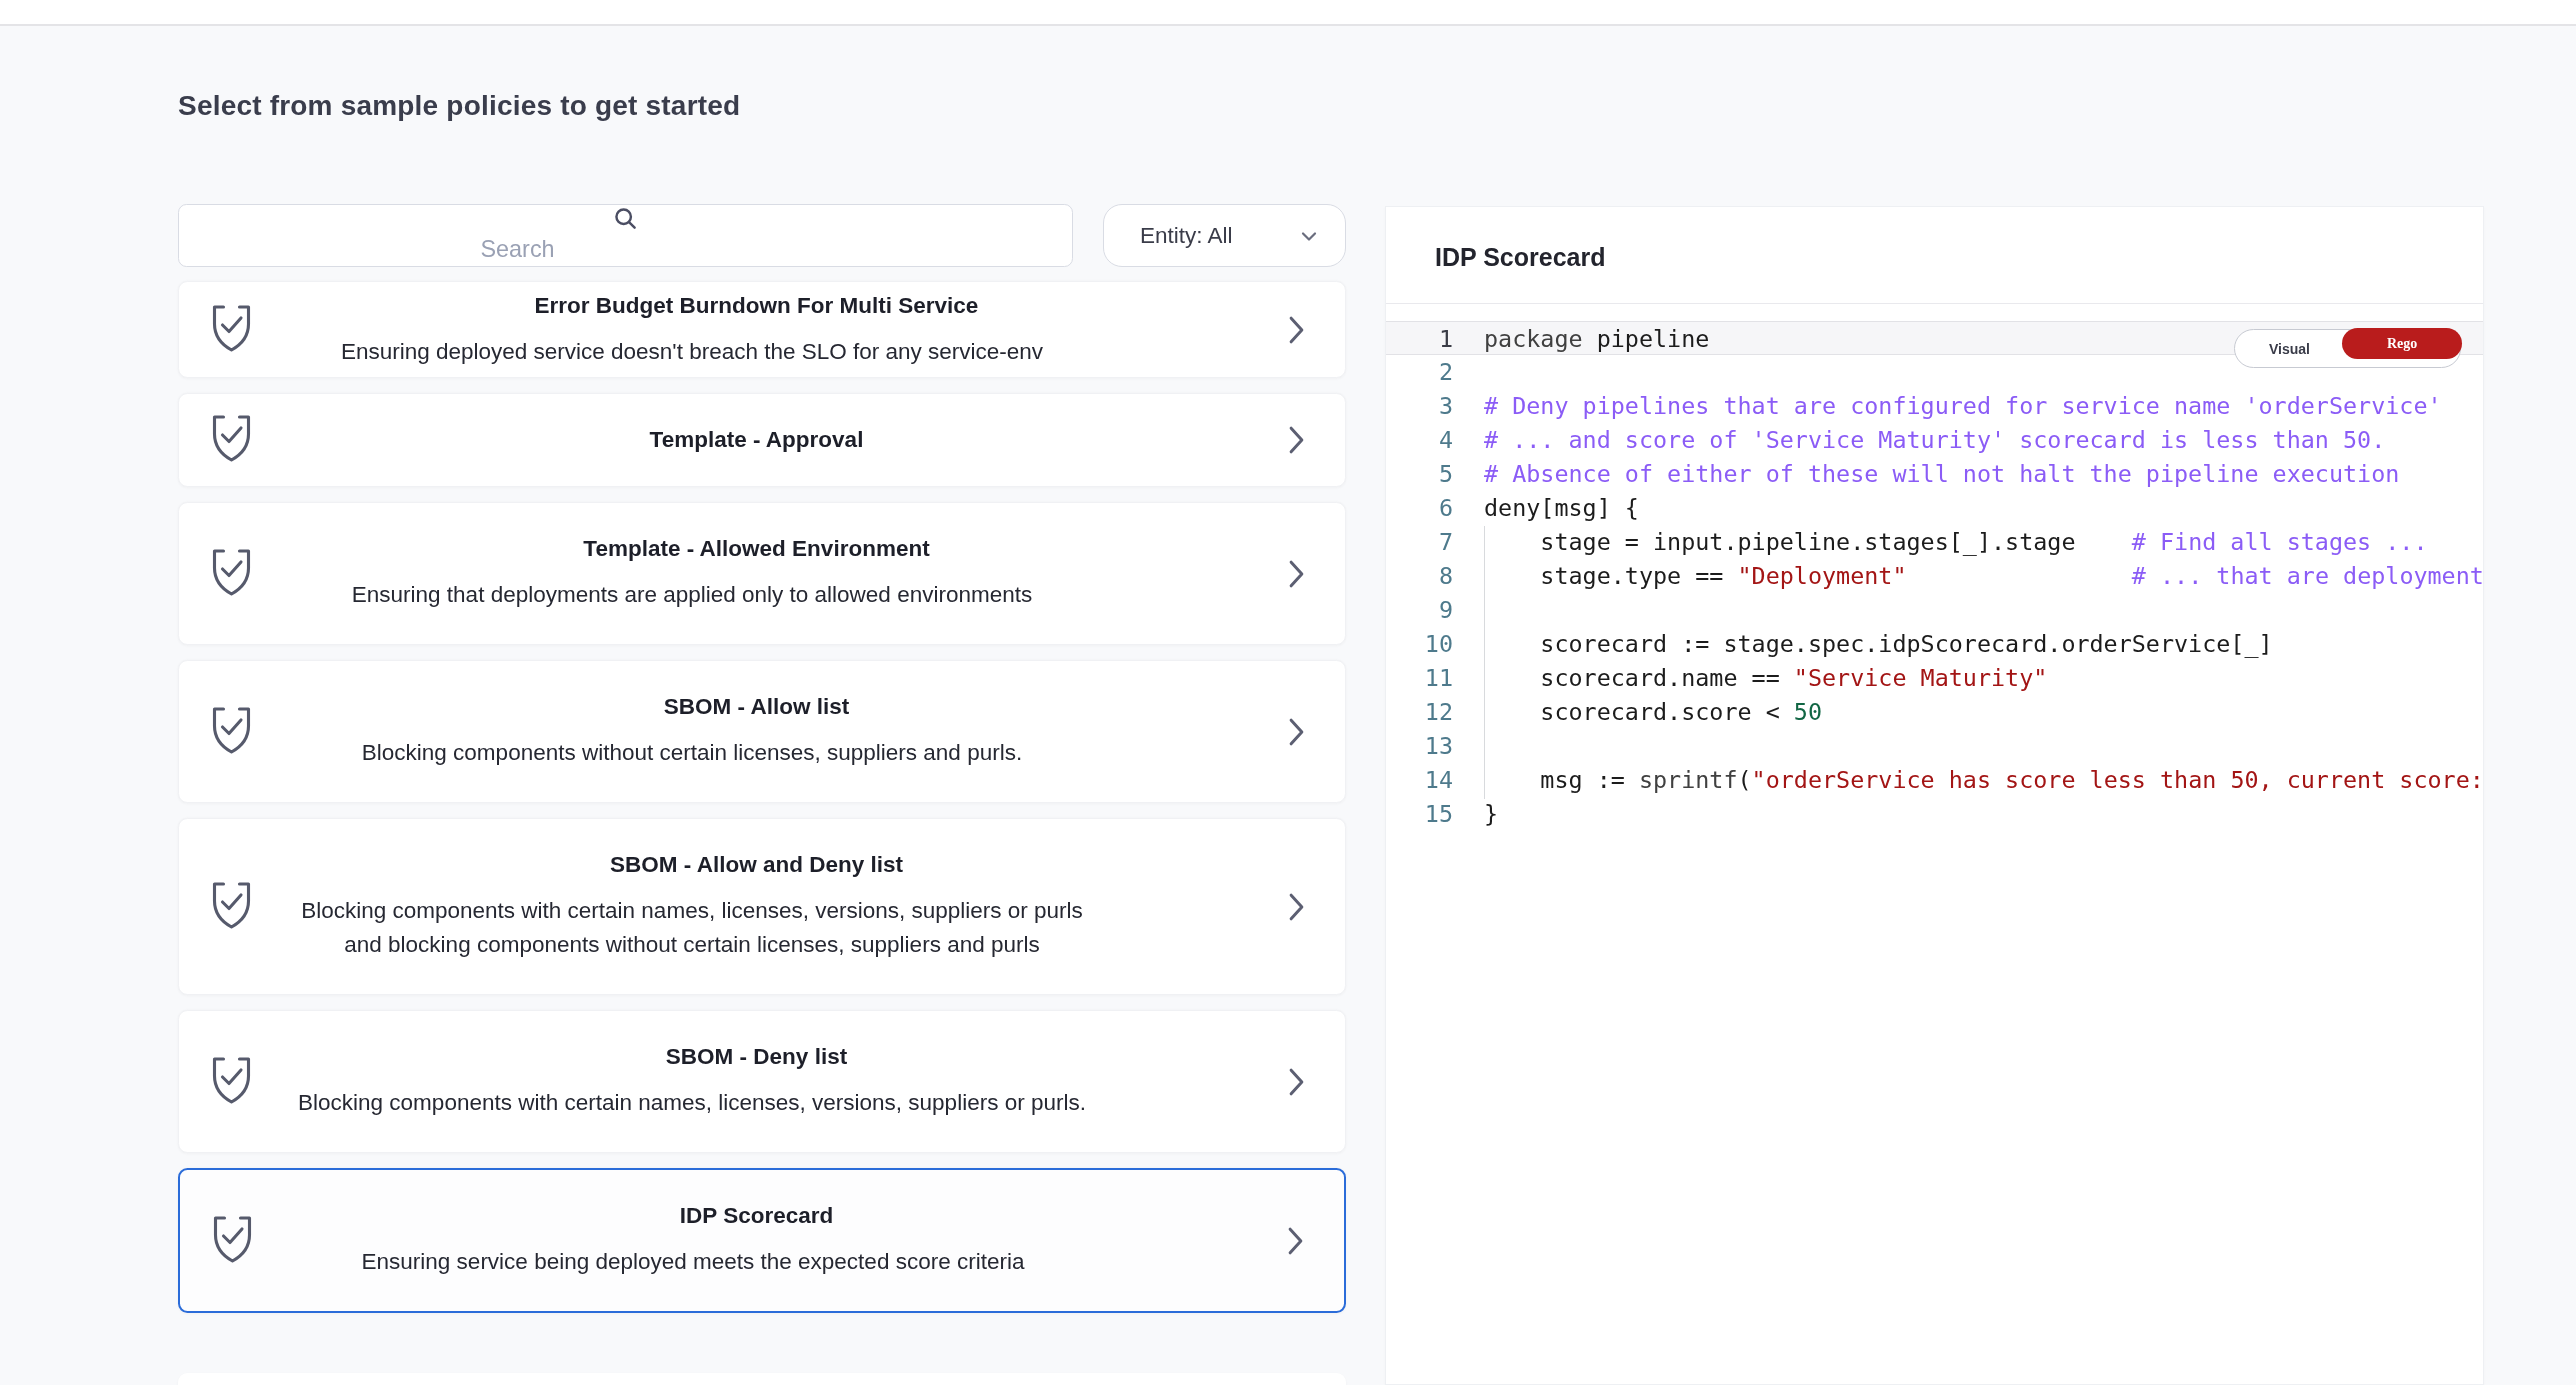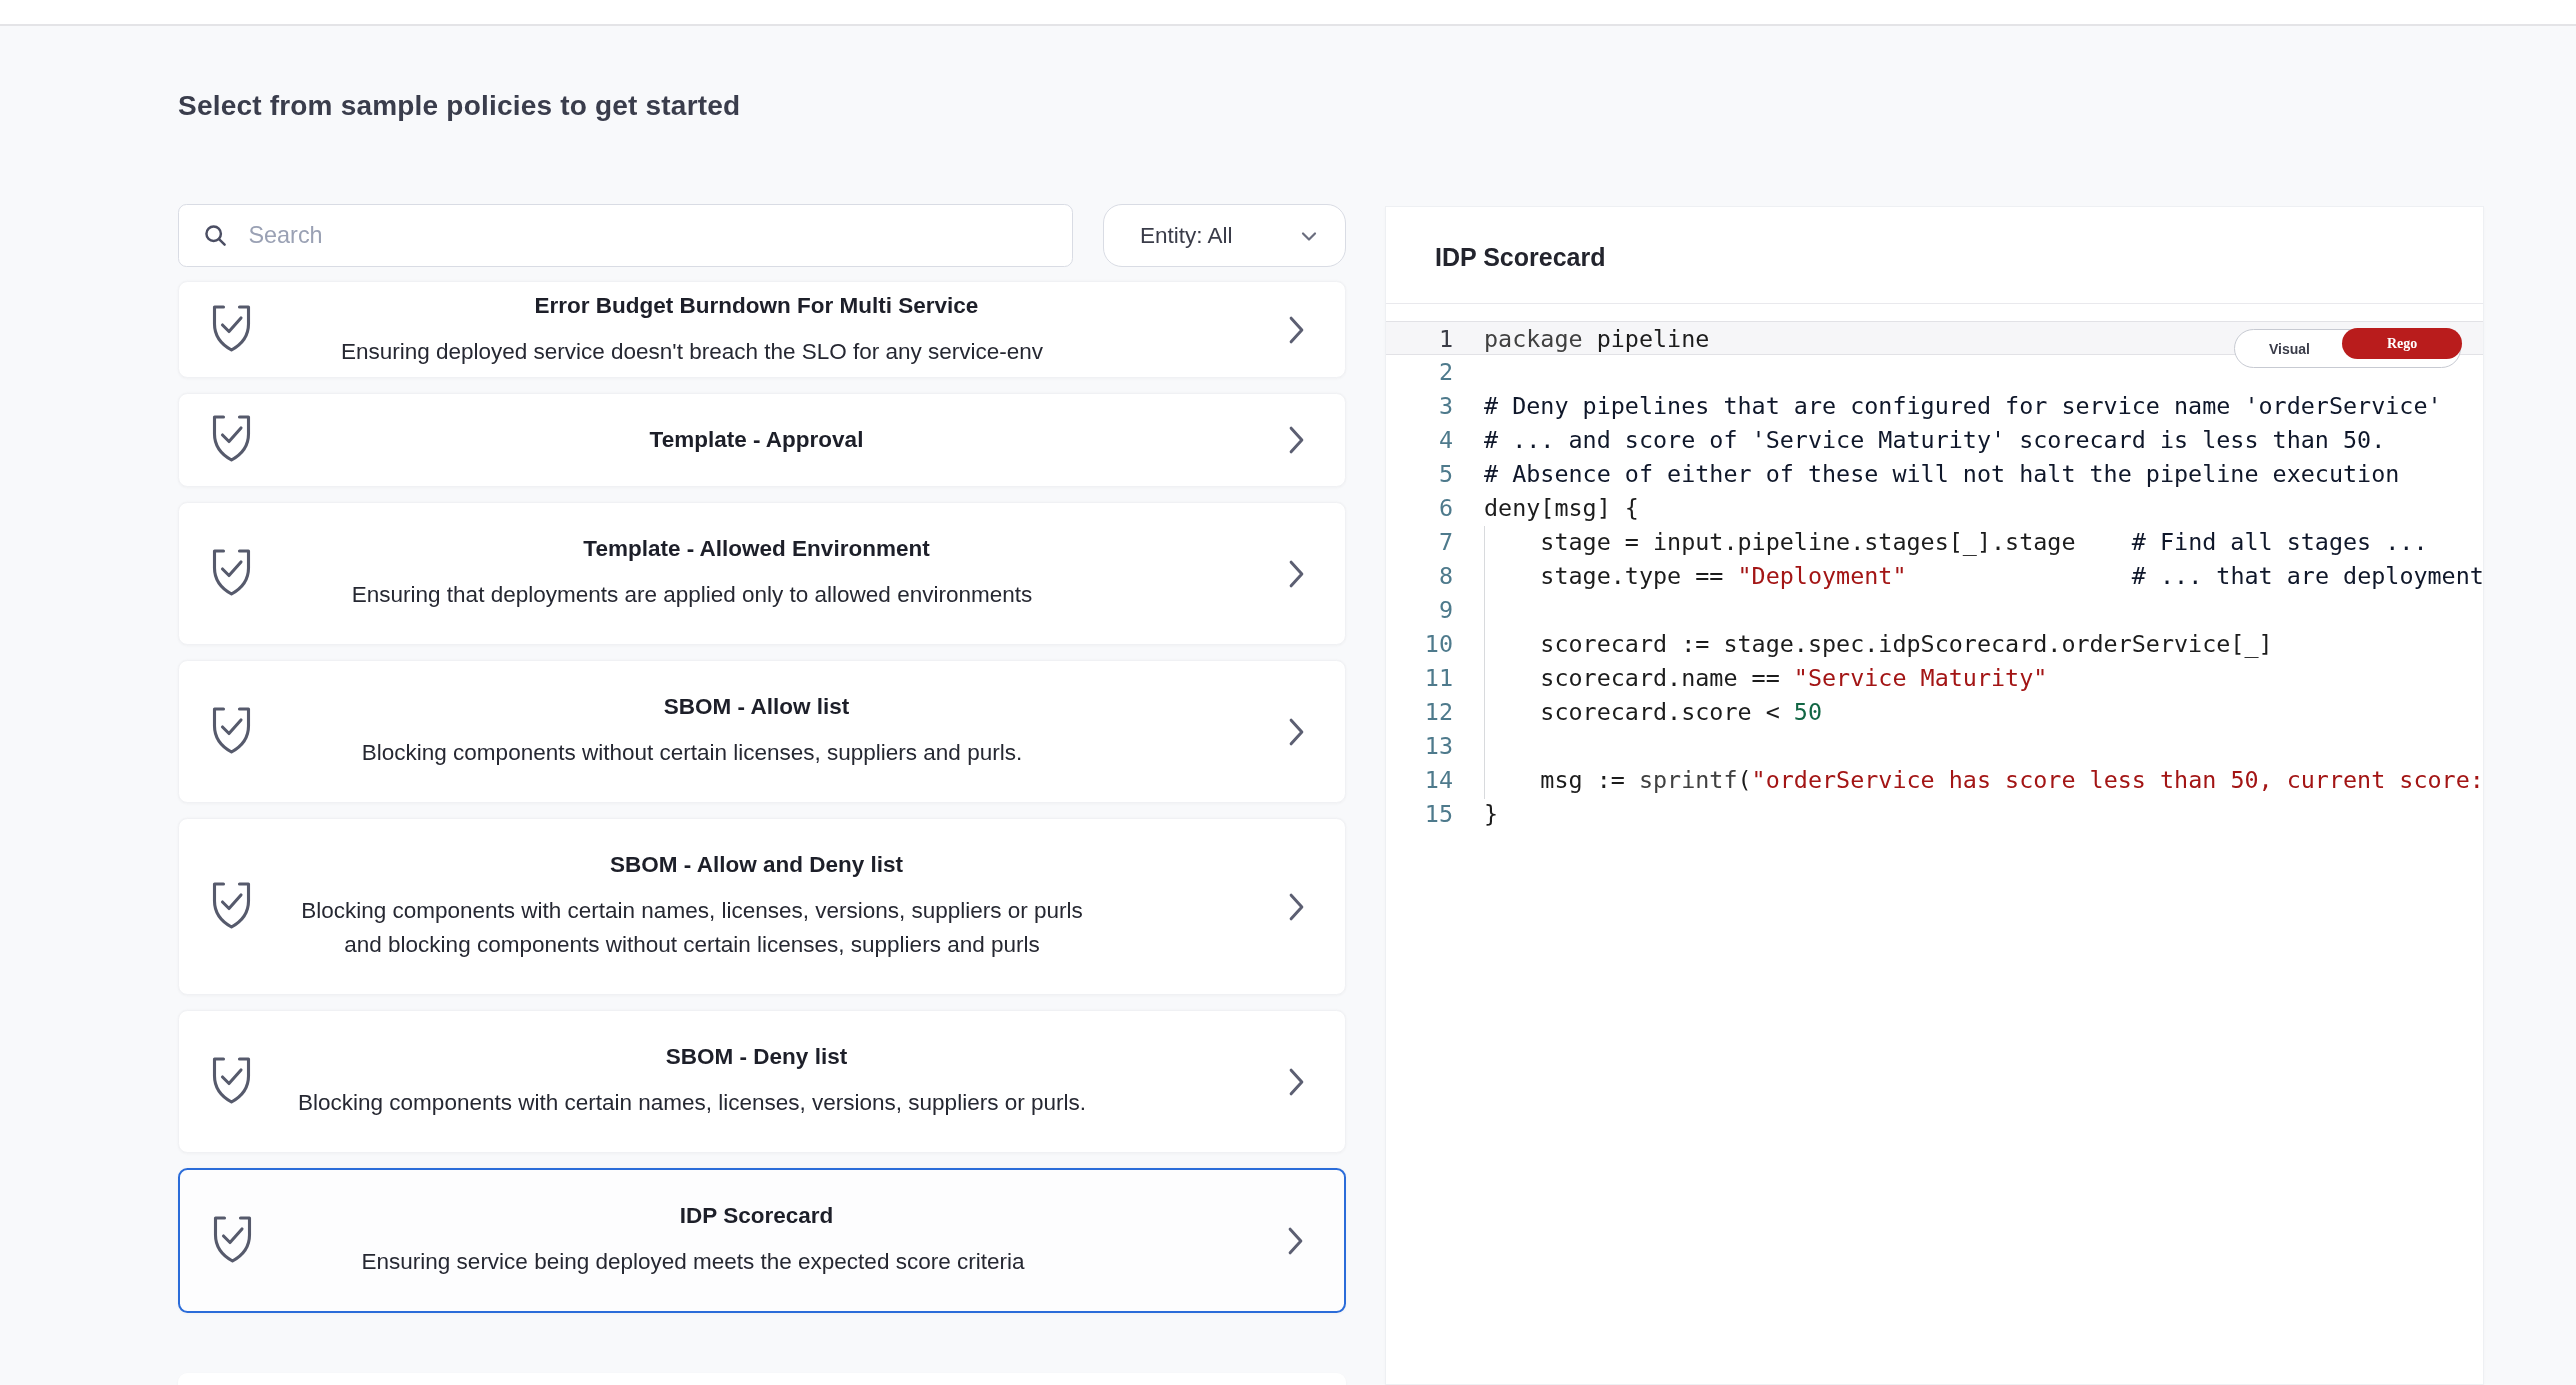--- a/index.html
+++ b/index.html
@@ -11,21 +11,21 @@
   .topbar { position:absolute; left:0; top:0; width:2576px; height:26px;
     background:#ffffff; border-bottom:2.8px solid #e4e4e7; }
 
   
   .page-title { position:absolute; left:178px; top:90px; font-size:28px;
     font-weight:700; color:#3a3d4c; letter-spacing:0.2px; }
 
   
   .search-box { position:absolute; left:178px; top:204px; width:895px; height:63px;
     background:#fff; border:1.9px solid #d9dce4; border-radius:8.4px;
-    display:flex; align-items:center; padding:0 22.5px; }
+    display:flex; align-items:center; padding:0 22.5px;flex-direction:column; }
   .search-box svg { flex:0 0 auto; }
   .search-box input { border:none; outline:none; flex:1; margin-left:19px;
     font-size:23.4px; color:#3a3d4c; background:transparent;
     font-family:"Liberation Sans", sans-serif; }
   .search-box input::placeholder { color:#9aa1b4; }
 
   
   .entity-dd { position:absolute; left:1103px; top:204px; width:243px; height:63px;
     background:#fff; border:1.9px solid #d9dce4; border-radius:19px;
     display:flex; align-items:center; padding:0 24px 0 36px; cursor:pointer; }
@@ -64,21 +64,21 @@
     white-space:pre; overflow:hidden; }
   .code-line .gutter { flex:0 0 98px; text-align:right; padding-right:31px;
     color:#4e7a8c; user-select:none; }
   .code-line .src { flex:1; color:#1c1c1c; overflow:hidden; }
   .code-line.active { background:#f6f6f8; border-top:1.9px solid #e2e2e6;
     border-bottom:1.9px solid #e2e2e6; }
   .code-line.active .gutter { color:#3a3c46; }
   .indent-guide { position:absolute; left:98px; top:205px; width:0.9px; height:273px;
     background:#d8dadd; z-index:1; }
   .tok-kw  { color:#404040; }
-  .tok-com { color:#0f172a; }
+  .tok-com { color:#8b5cf6; }
   .tok-str { color:#a31515; }
   .tok-num { color:#116644; }
 
   
   .toggle { position:absolute; left:848px; top:122px; height:39px; display:flex;
     background:#ffffff; border:1.9px solid #c7cad2; border-radius:20.6px; z-index:5; }
   .toggle-opt { display:flex; align-items:center; justify-content:center;
     font-size:14px; cursor:pointer; }
   .toggle-opt.visual { width:109px; color:#3a3c49; font-weight:600; }
   .toggle-opt.rego { width:120px; margin:-1.9px; height:31px; border-radius:20.6px;

